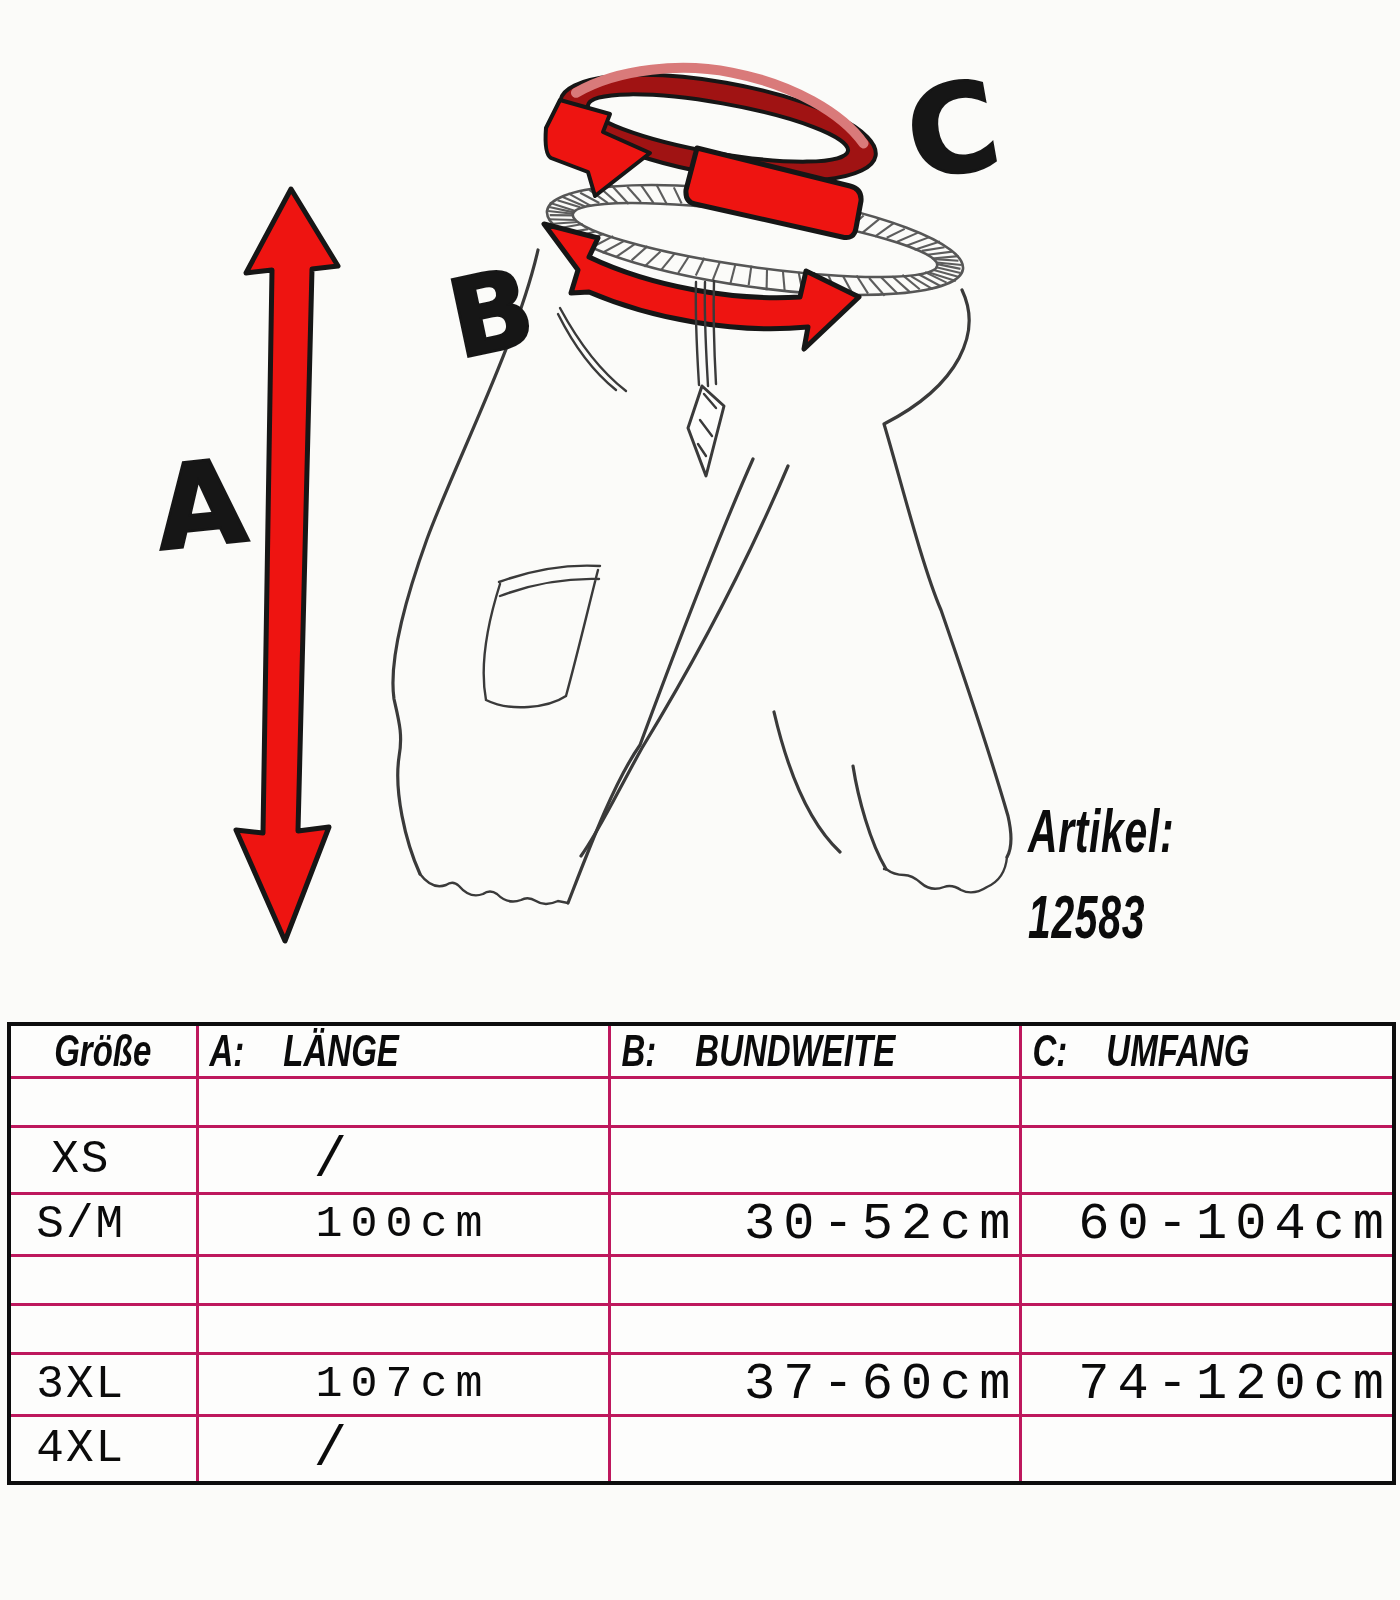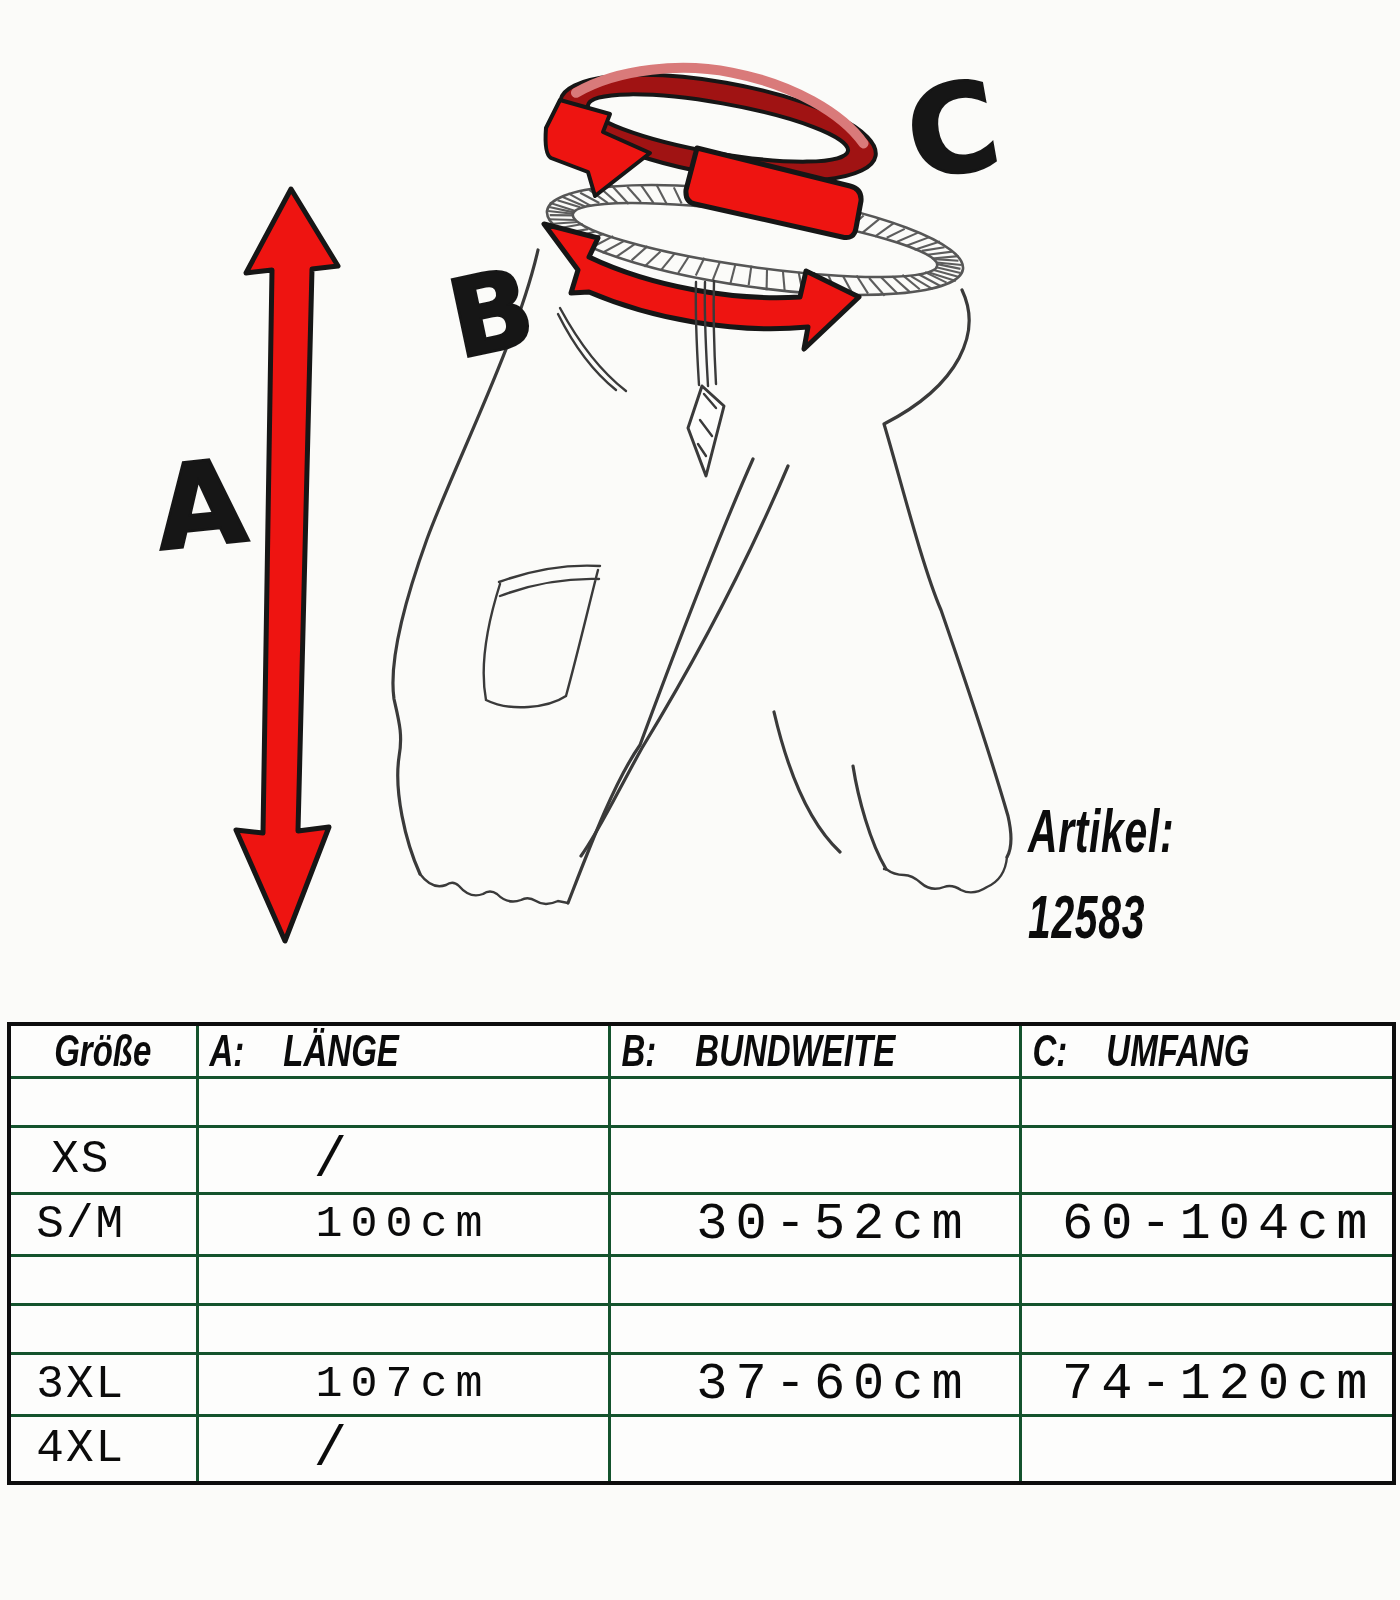--- a/index.html
+++ b/index.html
@@ -32,41 +32,41 @@
     color:#0c0c0c;transform:scaleX(0.66);transform-origin:left top;
     white-space:nowrap;letter-spacing:1px;
   }
   
   .size-table{
     position:absolute;left:7px;top:1022px;width:1385px;
     border-collapse:collapse;table-layout:fixed;
     background:#fdfdfc;
   }
   .size-table td,.size-table th{
-    border:3px solid #14532d;height:46px;padding:0;overflow:visible;
+    border:3px solid #be185d;height:46px;padding:0;overflow:visible;
     color:#0b0b0b;
   }
   .size-table{border:4px solid #0d0d0d;}
   .size-table th{text-align:left;vertical-align:middle;}
   .hdr-wrap{
     display:inline-flex;align-items:baseline;gap:52px;
     font-style:italic;font-weight:700;font-size:44px;
     transform:scaleX(0.75);transform-origin:left center;
     padding-left:14px;white-space:nowrap;
   }
   th.col-size .hdr-wrap{transform-origin:center;padding-left:0;}
   th.col-size{text-align:center;}
   .size-table td{
     font-family:"Liberation Mono",monospace;font-weight:400;
     vertical-align:middle;white-space:nowrap;
   }
   td.col-size{font-size:46px;letter-spacing:2px;text-align:center;padding-right:45px;}
   td.col-a{font-size:45px;letter-spacing:8px;text-align:center;}
-  td.col-b{font-size:52px;letter-spacing:8px;text-align:center;padding-left:38px;}
-  td.col-c{font-size:52px;letter-spacing:8px;text-align:center;padding-left:24px;}
+  td.col-b{font-size:52px;letter-spacing:8px;text-align:right;padding-left:38px;}
+  td.col-c{font-size:52px;letter-spacing:8px;text-align:right;padding-left:24px;}
   td.slash{text-align:left;padding-left:115px;font-size:56px;}
 </style>
 </head>
 <body>
 
 <svg class="illustration" viewBox="0 0 1400 1010">
 
   <g>
 
     <path class="sk" d="M538,250 C517,342 453,468 427,539 C401,611 389,664 394,699 C399,721 403,735 399,757 C394,791 405,841 420,874"></path>

